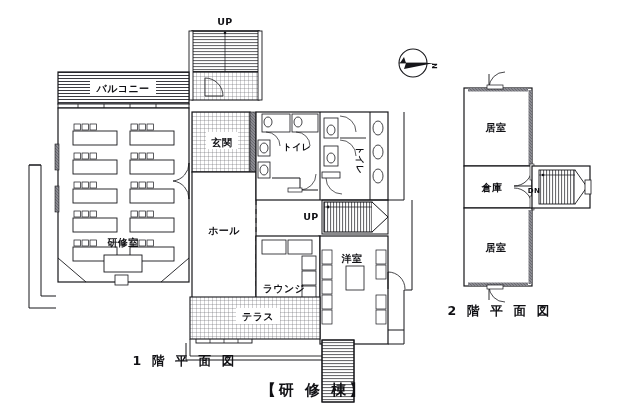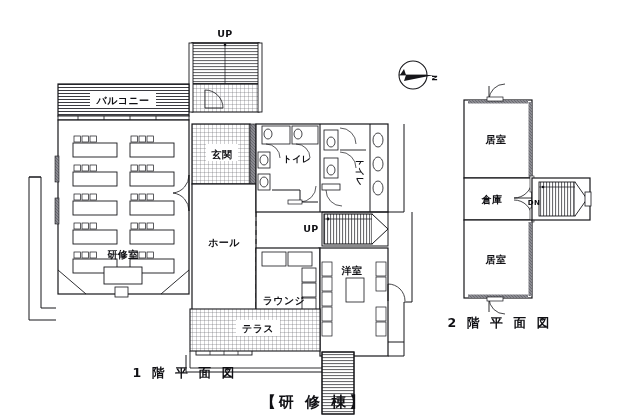--- a/index.html
+++ b/index.html
@@ -2,21 +2,21 @@
 <html><head>
 <meta charset="utf-8">
 <title>floorplan</title>
 <style>
   html,body{margin:0;padding:0;background:#ffffff;}
   body{
     width:628px;height:417px;position:relative;overflow:hidden;
     font-family:"DejaVu Sans","Liberation Sans",sans-serif;
     color:#16161a;
   }
-  #stage{position:absolute;left:0;top:12px;width:628px;height:322px;}
+  #stage{position:absolute;left:0;top:0;width:628px;height:322px;}
   svg{display:block;}
   .lbl{
     font-family:"DejaVu Sans","Liberation Sans",sans-serif;
     font-weight:700;
     fill:#101014;
   }
   .lbl-room{font-size:10px;letter-spacing:0.4px;}
   .lbl-room-sm{font-size:9px;letter-spacing:0.3px;}
   .lbl-up{font-size:9.5px;font-weight:700;letter-spacing:0.5px;}
   .lbl-cap{font-size:12.5px;font-weight:700;letter-spacing:3.2px;}

